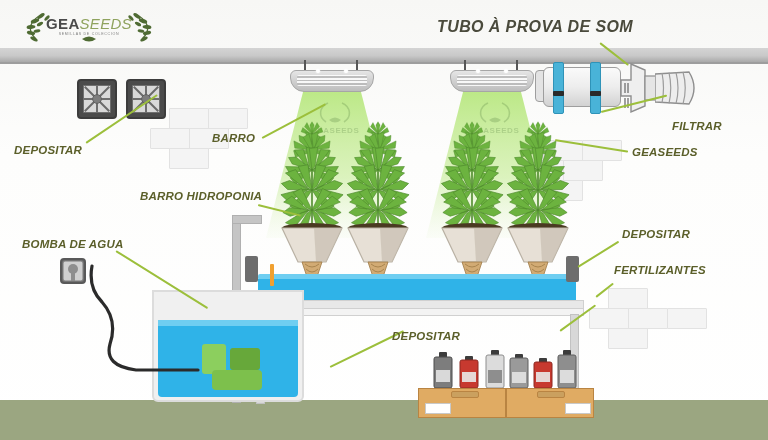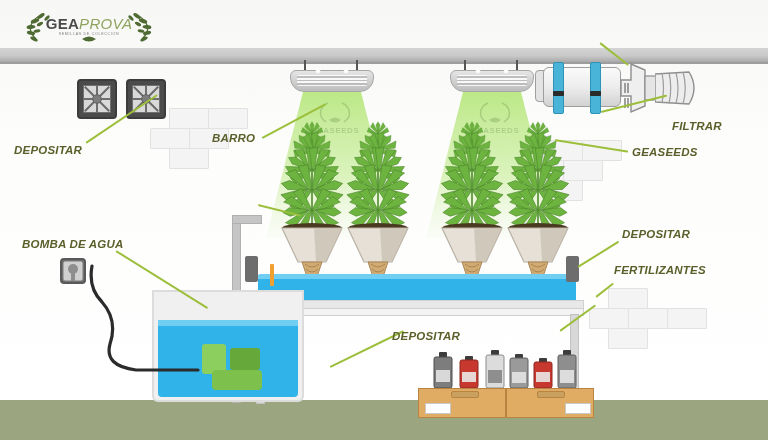--- a/index.html
+++ b/index.html
@@ -153,26 +153,27 @@
         <ellipse cx="117" cy="12" rx="3.4" ry="1.6" transform="rotate(48 117 12)"></ellipse>
         <ellipse cx="124" cy="18" rx="3.4" ry="1.6" transform="rotate(30 124 18)"></ellipse>
         <ellipse cx="127" cy="25" rx="3.4" ry="1.6" transform="rotate(8 127 25)"></ellipse>
 
         <path d="M68 33 q7 -5 14 0 q-7 5 -14 0 Z"></path>
         <path d="M75 31 l0 5"></path>
       </g>
     </svg>
     <div class="logo-text">
       <div class="logo-main">
-        <span class="g1">GEA</span><span class="g2">PROVA</span>
+        <span class="g1">GEA</span><span class="g2">SEEDS</span>
       </div>
       <div class="logo-sub">SEMILLAS DE COLECCION</div>
     </div>
   </div>
 
+  <div class="lbl big" style="left:437px;top:18px;">TUBO À PROVA DE SOM</div>
   <div class="leader" style="left:600px;top:42px;width:36px;transform:rotate(38deg);"></div>
 
   <div class="fan" style="left:77px;top:79px;">
     <svg viewBox="0 0 32 32">
       <rect x="0.5" y="0.5" width="31" height="31" fill="#d9d9d9" stroke="#6a6a6a"></rect>
       <g stroke="#6a6a6a" stroke-width="2.2">
         <line x1="16" y1="16" x2="2" y2="2"></line>
           <line x1="16" y1="16" x2="30" y2="2"></line>
         <line x1="16" y1="16" x2="2" y2="30"></line>
           <line x1="16" y1="16" x2="30" y2="30"></line>
@@ -622,20 +623,21 @@
   <div class="leader" style="left:116px;top:250px;width:108px;transform:rotate(32deg);"></div>
   <div class="leader" style="left:601px;top:111px;width:68px;transform:rotate(-14deg);"></div>
   <div class="leader" style="left:555px;top:139px;width:74px;transform:rotate(9deg);"></div>
   <div class="leader" style="left:578px;top:266px;width:48px;transform:rotate(-32deg);"></div>
   <div class="leader" style="left:596px;top:296px;width:22px;transform:rotate(-38deg);"></div>
   <div class="leader" style="left:330px;top:366px;width:82px;transform:rotate(-26deg);"></div>
   <div class="leader" style="left:560px;top:330px;width:44px;transform:rotate(-36deg);"></div>
 
   <div class="lbl" style="left:14px;top:144px;">DEPOSITAR</div>
   <div class="lbl" style="left:212px;top:132px;">BARRO</div>
+  <div class="lbl" style="left:140px;top:190px;">BARRO HIDROPONIA</div>
   <div class="lbl" style="left:22px;top:238px;">BOMBA DE AGUA</div>
   <div class="lbl" style="left:672px;top:120px;">FILTRAR</div>
   <div class="lbl" style="left:632px;top:146px;">GEASEEDS</div>
   <div class="lbl" style="left:622px;top:228px;">DEPOSITAR</div>
   <div class="lbl" style="left:614px;top:264px;">FERTILIZANTES</div>
   <div class="lbl" style="left:392px;top:330px;">DEPOSITAR</div>
 
 </div>
 
 </body></html>

